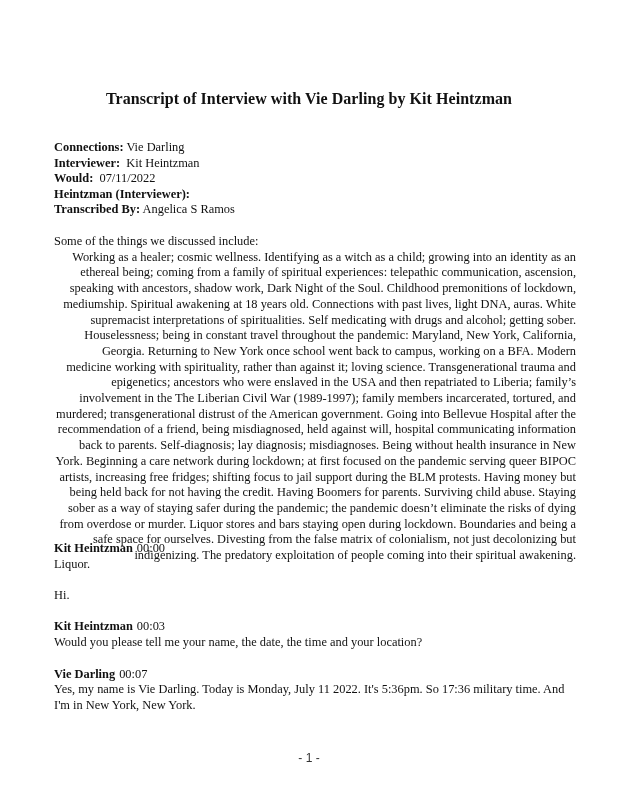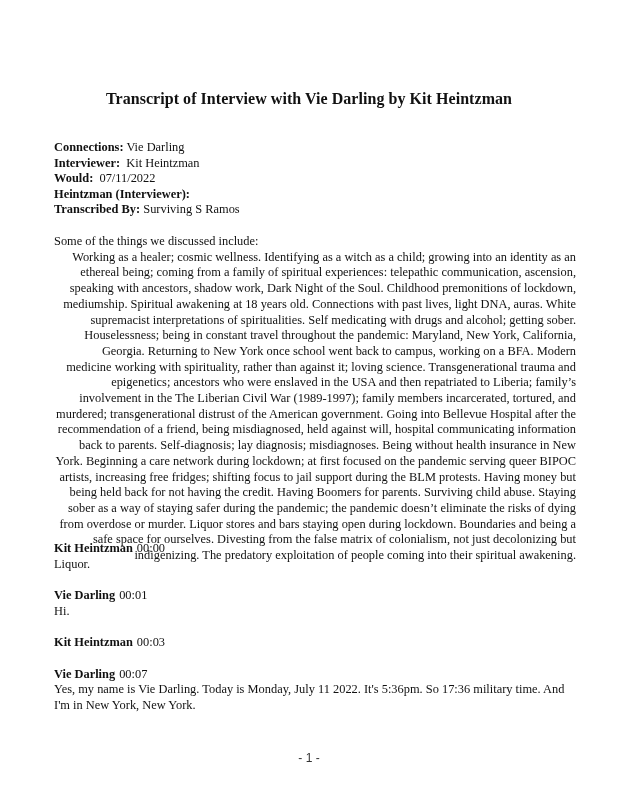--- a/index.html
+++ b/index.html
@@ -91,39 +91,39 @@
 
 <div class="page">
 
   <div class="title">Transcript of Interview with Vie Darling by Kit Heintzman</div>
 
   <div class="meta">
     <div class="meta-row"><b>Connections:</b><span style="white-space:pre"> Vie Darling</span></div>
     <div class="meta-row"><b>Interviewer:</b><span style="white-space:pre">  Kit Heintzman</span></div>
     <div class="meta-row"><b>Would:</b><span style="white-space:pre">  07/11/2022</span></div>
     <div class="meta-row"><b>Heintzman (Interviewer):</b><span style="white-space:pre"></span></div>
-    <div class="meta-row"><b>Transcribed By:</b><span style="white-space:pre"> Surviving S Ramos</span></div>
+    <div class="meta-row"><b>Transcribed By:</b><span style="white-space:pre"> Angelica S Ramos</span></div>
   </div>
 
   <div class="summary">
     <div class="summary-heading">Some of the things we discussed include:</div>
     <div class="summary-body">Working as a healer; cosmic wellness. Identifying as a witch as a child; growing into an identity as an ethereal being; coming from a family of spiritual experiences: telepathic communication, ascension, speaking with ancestors, shadow work, Dark Night of the Soul. Childhood premonitions of lockdown, mediumship. Spiritual awakening at 18 years old. Connections with past lives, light DNA, auras. White supremacist interpretations of spiritualities. Self medicating with drugs and alcohol; getting sober. Houselessness; being in constant travel throughout the pandemic: Maryland, New York, California, Georgia. Returning to New York once school went back to campus, working on a BFA. Modern medicine working with spirituality, rather than against it; loving science. Transgenerational trauma and epigenetics; ancestors who were enslaved in the USA and then repatriated to Liberia; family’s involvement in the The Liberian Civil War (1989-1997); family members incarcerated, tortured, and murdered; transgenerational distrust of the American government. Going into Bellevue Hospital after the recommendation of a friend, being misdiagnosed, held against will, hospital communicating information back to parents. Self-diagnosis; lay diagnosis; misdiagnoses. Being without health insurance in New York. Beginning a care network during lockdown; at first focused on the pandemic serving queer BIPOC artists, increasing free fridges; shifting focus to jail support during the BLM protests. Having money but being held back for not having the credit. Having Boomers for parents. Surviving child abuse. Staying sober as a way of staying safer during the pandemic; the pandemic doesn’t eliminate the risks of dying from overdose or murder. Liquor stores and bars staying open during lockdown. Boundaries and being a safe space for ourselves. Divesting from the false matrix of colonialism, not just decolonizing but indigenizing. The predatory exploitation of people coming into their spiritual awakening.</div>
   </div>
 
   <div class="transcript">
     <div class="turn">
       <div><span class="speaker">Kit Heintzman</span><span class="timestamp">00:00</span></div>
       <div>Liquor.</div>
     </div>
     <div class="turn">
-      <div><span class="speaker">Vie Darling</span><span class="timestamp">00:01</span></div>
       <div>Hi.</div>
     </div>
     <div class="turn">
       <div><span class="speaker">Kit Heintzman</span><span class="timestamp">00:03</span></div>
+      <div>Would you please tell me your name, the date, the time and your location?</div>
     </div>
     <div class="turn">
       <div><span class="speaker">Vie Darling</span><span class="timestamp">00:07</span></div>
       <div>Yes, my name is Vie Darling. Today is Monday, July 11 2022. It's 5:36pm. So 17:36 military time. And I'm in New York, New York.</div>
     </div>
   </div>
 
   <div class="page-number">- 1 -</div>
 
 </div>

